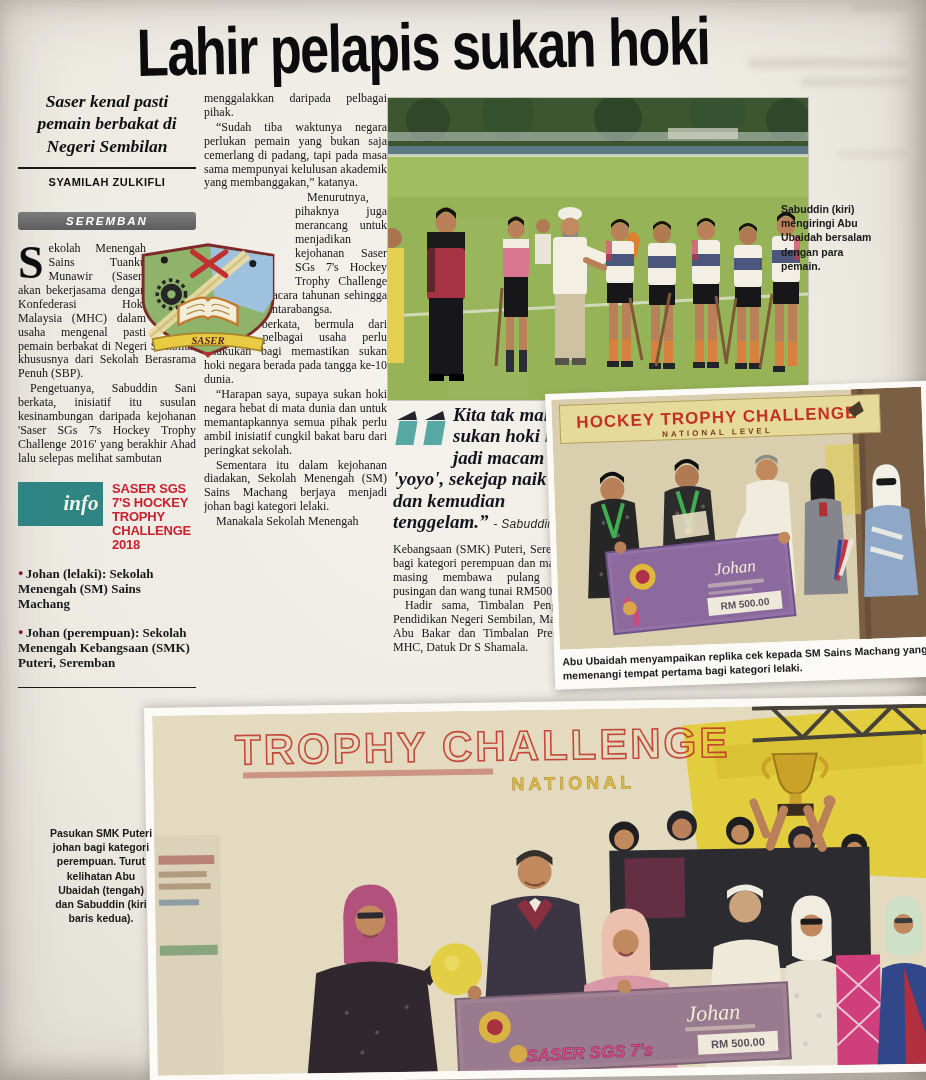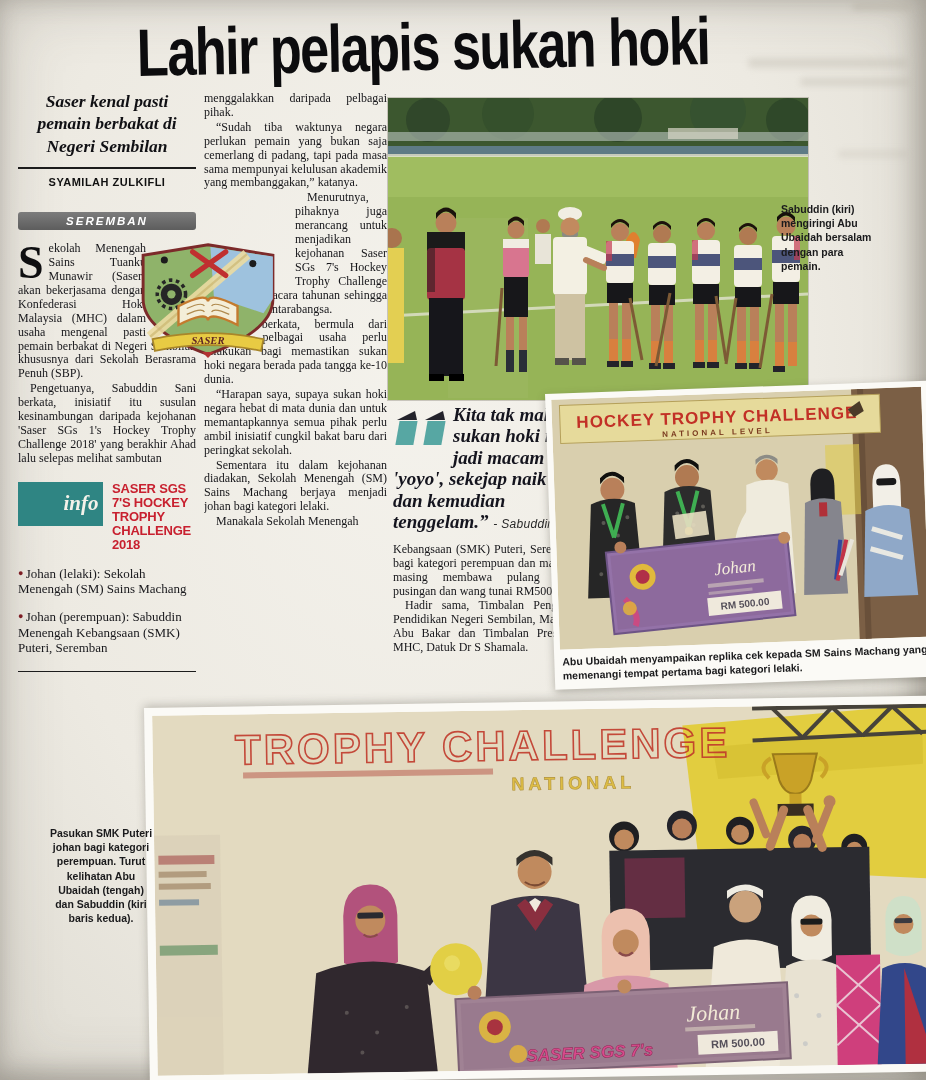--- a/index.html
+++ b/index.html
@@ -37,21 +37,21 @@
   .crest-spacer2{float:left;width:86px;height:96px;margin-right:5px;}
 
   
   .infobox{margin-top:16px;}
   .info-head{display:flex;align-items:flex-start;}
   .info-sq{flex:0 0 44px;width:44px;height:44px;background:#2f8583;color:#f4f2ea;
     font-style:italic;font-weight:bold;font-size:21px;display:flex;align-items:center;justify-content:center;padding-left:41px;}
   .info-title{margin-left:9px;color:#c8202f;font-family:"Liberation Sans","DejaVu Sans",sans-serif;
     font-weight:bold;font-size:13px;line-height:1.08;letter-spacing:-.2px;}
   .info-items{margin-top:14px;}
-  .info-item{font-weight:normal;font-size:13px;line-height:1.18;margin-bottom:13px;color:#18181c;}
+  .info-item{font-weight:bold;font-size:13px;line-height:1.18;margin-bottom:13px;color:#18181c;}
   .info-item::before{content:"\25CF  ";color:#7d1d24;font-size:9px;vertical-align:2px;}
 
   
   .pullquote{font-style:italic;font-weight:bold;font-size:19px;line-height:1.13;color:#14141e;margin-bottom:10px;}
   .pq-icon{float:left;width:54px;height:40px;margin:3px 6px 2px 0;}
   .pq-attr{font-family:"Liberation Sans","DejaVu Sans",sans-serif;font-weight:normal;font-style:italic;font-size:12px;color:#2a2a2a;letter-spacing:.3px;}
   .col3 .bodytext{margin-top:8px;}
 
   
   .photo1{position:absolute;left:388px;top:98px;width:420px;height:302px;box-shadow:0 0 0 1px rgba(120,115,100,.35);}
@@ -78,30 +78,30 @@
 
   <div class="headline">Lahir pelapis sukan hoki</div>
 
   <div class="col col1">
     <div class="standfirst">Saser kenal pasti pemain berbakat di Negeri Sembilan</div>
     <div class="rule"></div>
     <div class="byline">SYAMILAH ZULKIFLI</div>
     <div class="dateline">SEREMBAN</div>
     <div class="bodytext">
       <p><span class="crest-spacer1"></span><span class="dropcap">S</span><span>ekolah Menengah Sains Tuanku Munawir (Saser) akan bekerjasama dengan Konfederasi Hoki Malaysia (MHC) dalam usaha mengenal pasti pemain berbakat di Negeri Sembilan khususnya dari Sekolah Berasrama Penuh (SBP).</span></p>
-      <p class="indent">Pengetuanya, Sabuddin Sani berkata, inisiatif itu susulan kesinambungan daripada kejohanan 'Saser SGs 1's Hockey Trophy Challenge 2018' yang berakhir Ahad lalu selepas melihat sambutan</p>
+      <p class="indent">Pengetuanya, Sabuddin Sani berkata, inisiatif itu susulan kesinambungan daripada kejohanan 'Saser SGs 7's Hockey Trophy Challenge 2016' yang berakhir Ahad lalu selepas melihat sambutan</p>
     </div>
     <div class="infobox">
       <div class="info-head">
         <div class="info-sq">info</div>
         <div class="info-title">SASER SGS 7'S HOCKEY TROPHY CHALLENGE 2018</div>
       </div>
       <div class="info-items">
         <div class="info-item">Johan (lelaki): Sekolah Menengah (SM) Sains Machang</div>
-        <div class="info-item">Johan (perempuan): Sabuddin Menengah Kebangsaan (SMK) Puteri, Seremban</div>
+        <div class="info-item">Johan (perempuan): Sekolah Menengah Kebangsaan (SMK) Puteri, Seremban</div>
       </div>
     </div>
     <div class="rule thin"></div>
   </div>
 
   <div class="col col2 bodytext">
     <p>menggalakkan daripada pelbagai pihak.</p>
     <p class="indent">“Sudah tiba waktunya negara perlukan pemain yang bukan saja cemerlang di padang, tapi pada masa sama mempunyai kelulusan akademik yang membanggakan,” katanya.</p>
     <span class="crest-spacer2"></span>
     <p class="indent">Menurutnya, pihaknya juga merancang untuk menjadikan kejohanan Saser SGs 7's Hockey Trophy Challenge 2018 sebagai acara tahunan sehingga ke peringkat antarabangsa.</p>

